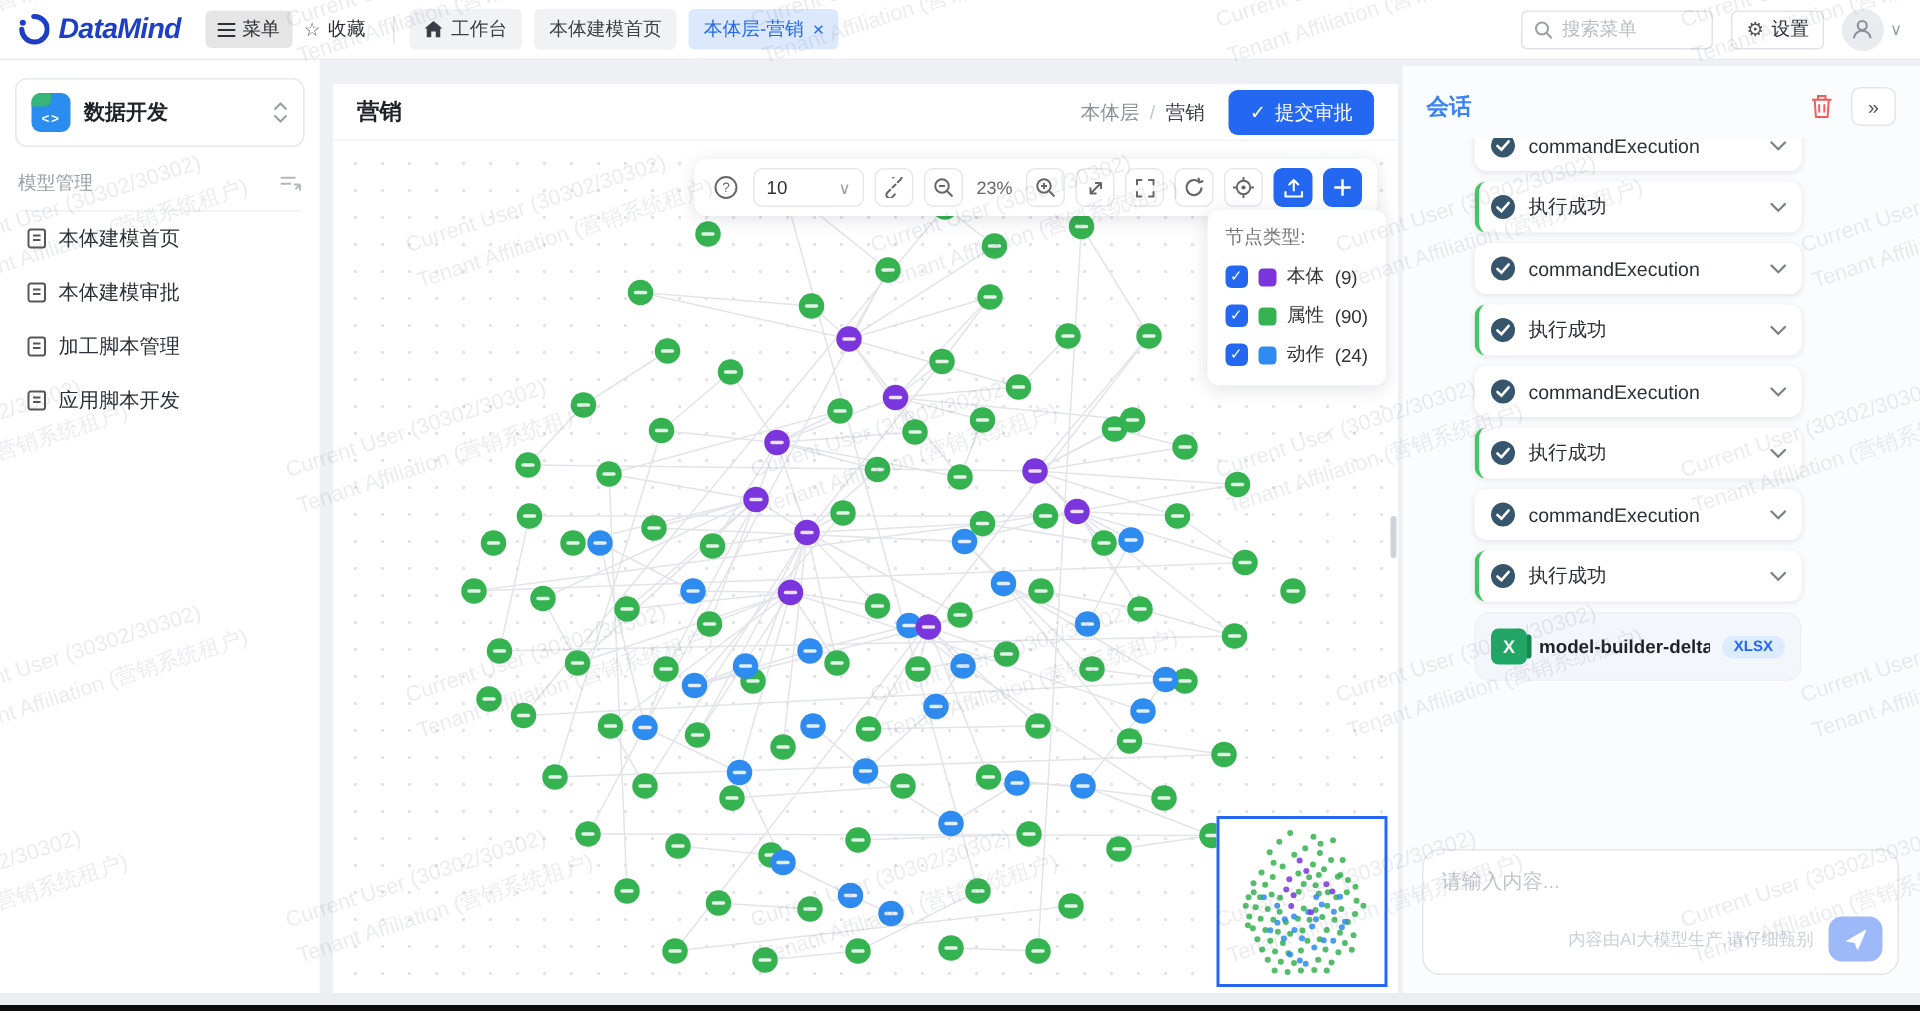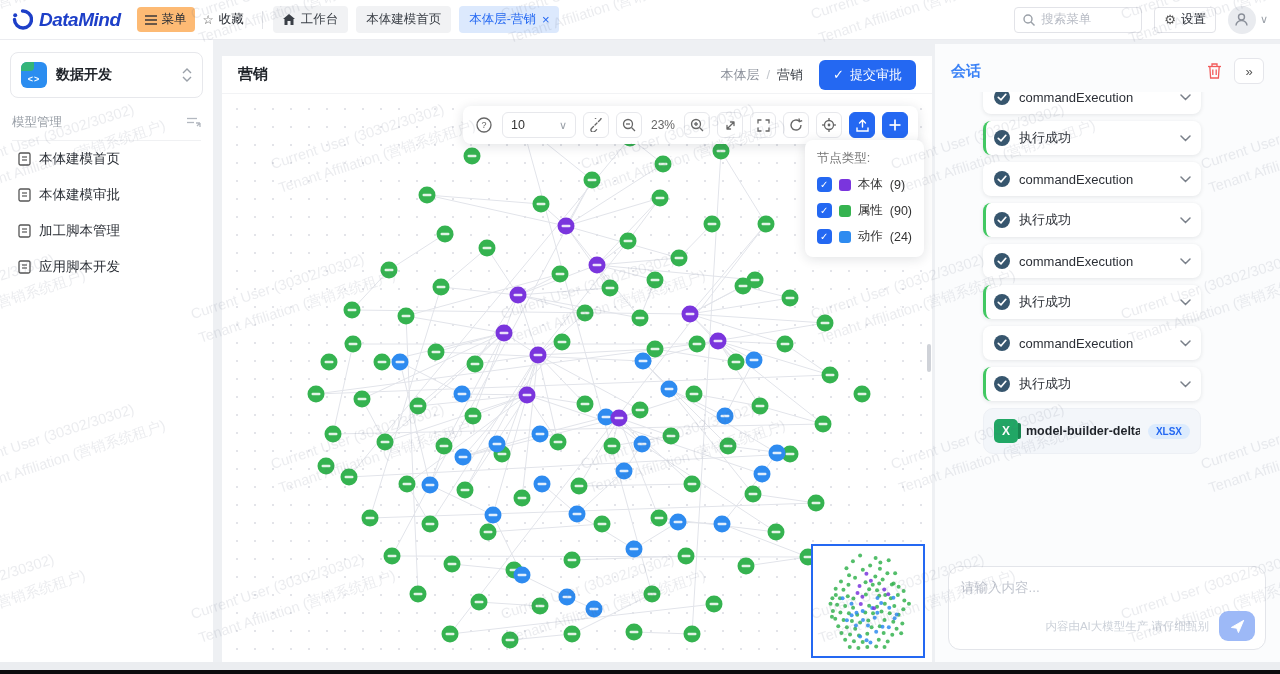--- a/index.html
+++ b/index.html
@@ -4,21 +4,21 @@
 <style>
   * { margin:0; padding:0; box-sizing:border-box; }
   html,body { width:1280px; height:674px; overflow:hidden; }
   body { font-family:"Liberation Sans","DejaVu Sans",sans-serif; background:#eef0f3; position:relative; color:#2b2f36; }
 
   
   .navbar { height:40px; background:#fff; border-bottom:1px solid #ebecf0; display:flex; align-items:center; padding:0 12px; position:relative; z-index:3; }
   .logo { display:flex; align-items:center; gap:6px; margin-right:16px; }
   .logo-text { font-style:italic; font-weight:900; font-size:19px; color:#1d3fc8; letter-spacing:-0.5px; }
   .nav-chip { display:flex; align-items:center; gap:5px; font-size:12.5px; color:#2b2f36; padding:4px 8px; border-radius:4px; cursor:pointer; }
-  .nav-chip.menu { background:#fdba74; }
+  .nav-chip.menu { background:#e5e5e5; }
   .nav-divider { width:1px; height:18px; background:#e3e4e8; margin:0 10px; }
   .tab { display:flex; align-items:center; gap:6px; font-size:12.5px; color:#3a3f46; background:#f1f2f4; padding:5px 10px; border-radius:4px; margin-right:8px; cursor:pointer; }
   .tab.active { background:#dce9fd; color:#2468f2; }
   .tab .close { font-size:13px; color:#2468f2; }
   .nav-right { margin-left:auto; display:flex; align-items:center; gap:12px; }
   .search { width:128px; height:26px; border:1px solid #e2e3e8; border-radius:4px; display:flex; align-items:center; gap:6px; padding:0 8px; }
   .search span { color:#b9bdc6; font-size:12.5px; }
   .settings-btn { height:26px; border:1px solid #e2e3e8; border-radius:4px; display:flex; align-items:center; gap:5px; padding:0 9px; font-size:12.5px; cursor:pointer; }
   .gear { font-size:13px; color:#555; }
   .avatar-wrap { display:flex; align-items:center; gap:4px; cursor:pointer; }

